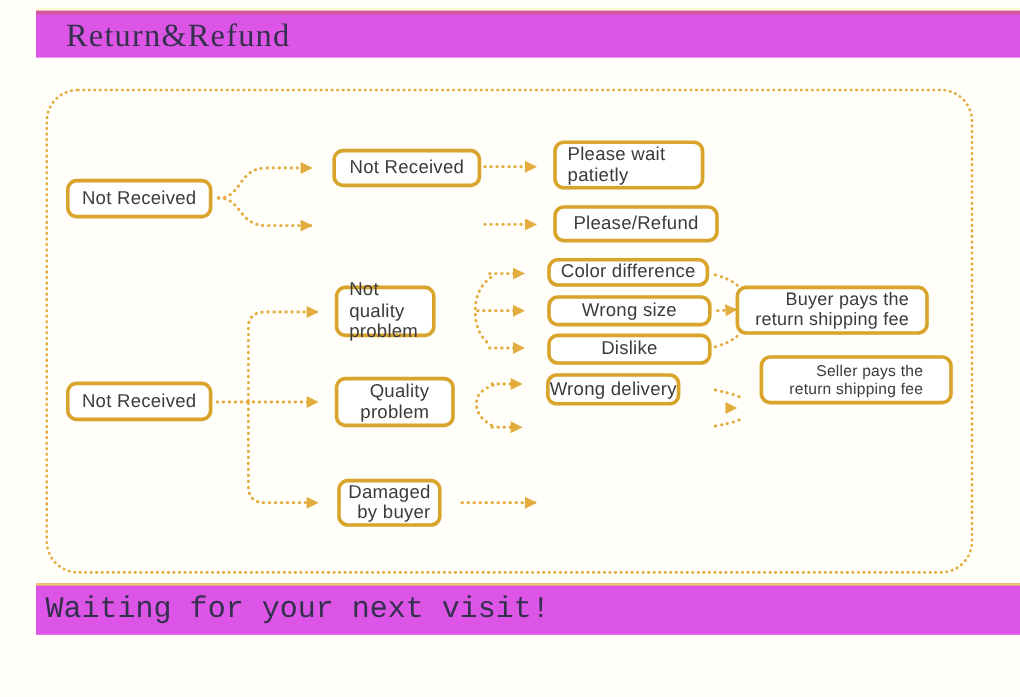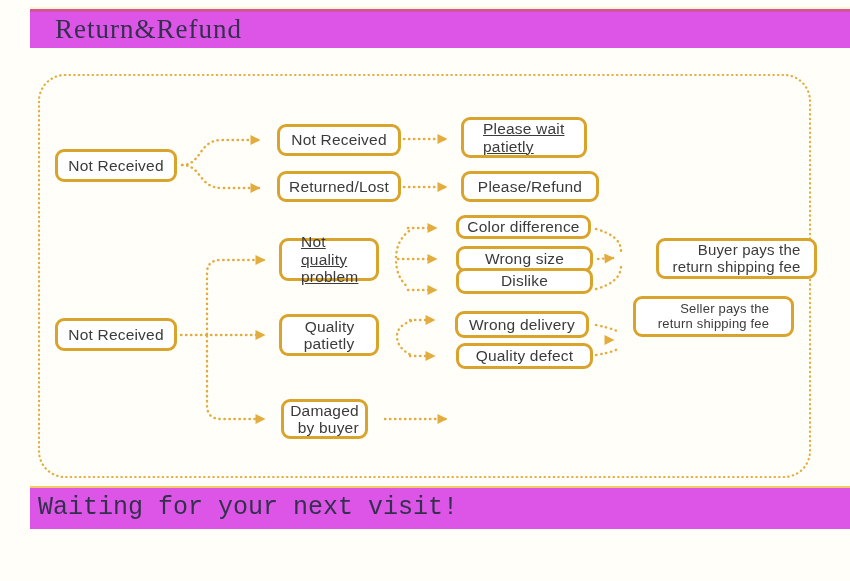--- a/index.html
+++ b/index.html
@@ -25,35 +25,35 @@
   .dots{fill:none;stroke:var(--connector);stroke-width:2.4;stroke-linecap:round;
         stroke-dasharray:0.4 4.6;}
   .frame{fill:none;stroke:var(--connector);stroke-width:2.2;stroke-linecap:round;
          stroke-dasharray:0.4 4.2;}
   .arrowhead{fill:var(--connector);}
   
   .node{position:absolute;box-sizing:border-box;background:#fff;border:3px solid var(--box-border);
         border-radius:9px;color:var(--box-text);font-size:15.5px;line-height:1.12;
         letter-spacing:0.2px;display:flex;align-items:center;justify-content:center;
         text-align:right;white-space:pre-line;}
-  .node.left{justify-content:flex-start;text-align:left;padding-left:19px;text-decoration:underline;}
+  .node.left{justify-content:flex-start;text-align:left;padding-left:9px;}
   #nr1{left:55px;top:149px;width:122px;height:33px}
   #nr2{left:277px;top:124px;width:124px;height:32px}
   #rl {left:277px;top:171px;width:124px;height:31px}
   #pw {left:461px;top:117px;width:126px;height:41px}
   #rr {left:461px;top:171px;width:138px;height:31px}
-  #nqp{left:279px;top:238px;width:100px;height:43px}
+  #nqp{left:279px;top:238px;width:84px;height:43px}
   #qp {left:279px;top:314px;width:100px;height:42px}
   #nr3{left:55px;top:318px;width:122px;height:33px}
   #cd {left:456px;top:215px;width:135px;height:24px}
   #ws {left:456px;top:246px;width:137px;height:26px}
-  #dl {left:456px;top:268px;width:137px;height:26px}
-  #wd {left:455px;top:311px;width:134px;height:27px}
+  #dl {left:456px;top:278px;width:137px;height:26px}
+  #wd {left:455px;top:311px;width:112px;height:27px}
   #qd {left:456px;top:343px;width:137px;height:26px}
-  #bp {left:656px;top:238px;width:161px;height:41px;font-size:15px}
+  #bp {left:613px;top:238px;width:161px;height:41px;font-size:15px}
   #sp {left:633px;top:296px;width:161px;height:41px;font-size:13px}
   #db {left:281px;top:399px;width:87px;height:40px}
   #dna{left:458px;top:399px;width:160px;height:40px}
 </style>
 </head>
 <body>
 
 <div class="page">
 
   <header class="banner top">
@@ -97,34 +97,32 @@
         <path class="dots" d="M596,325 Q619,330 619,333"></path>
         <path class="dots" d="M596,355 Q619,351 619,347"></path>
         <path class="dots" marker-end="url(#arr)" d="M610,340 L613,340"></path>
 
         <path class="dots" marker-end="url(#arr)" d="M385,419 L446,419"></path>
       </g>
     </svg>
 
     <div class="node" id="nr1">Not Received</div>
     <div class="node" id="nr2">Not Received</div>
-    <div class="node" id="rl">Returned/Lost</div>
     <div class="node left" id="pw">Please wait
 patietly</div>
     <div class="node" id="rr">Please/Refund</div>
     <div class="node left" id="nqp">Not quality
 problem</div>
     <div class="node" id="qp">Quality
-patietly</div>
+problem</div>
     <div class="node" id="nr3">Not Received</div>
     <div class="node" id="ws">Wrong size</div>
     <div class="node" id="cd">Color difference</div>
     <div class="node" id="dl">Dislike</div>
     <div class="node" id="wd">Wrong delivery</div>
-    <div class="node" id="qd">Quality defect</div>
     <div class="node" id="bp">Buyer pays the
 return shipping fee</div>
     <div class="node" id="sp">Seller pays the
 return shipping fee</div>
     <div class="node" id="db">Damaged
 by buyer</div>
   </main>
 
   <footer class="banner bottom">
     <p>Waiting for your next visit!</p>

